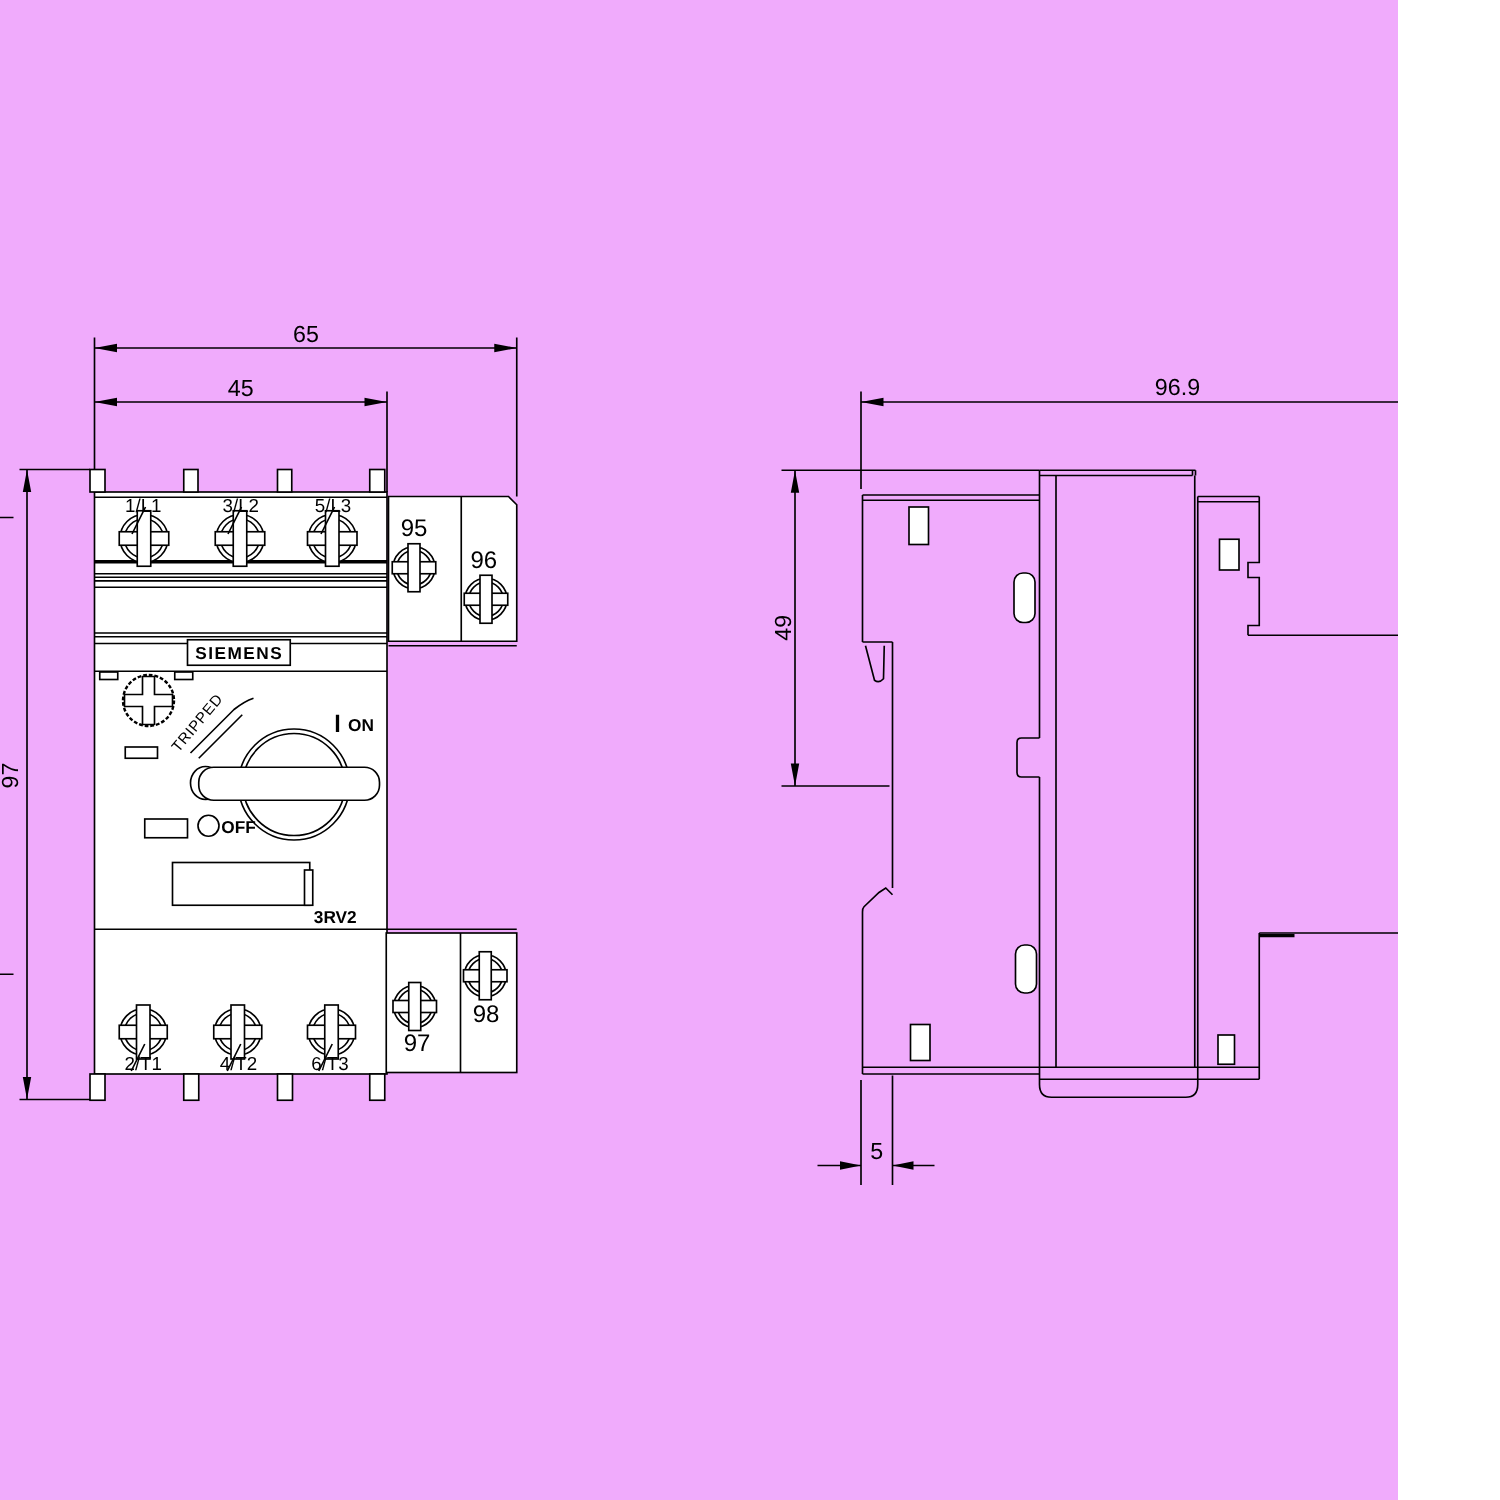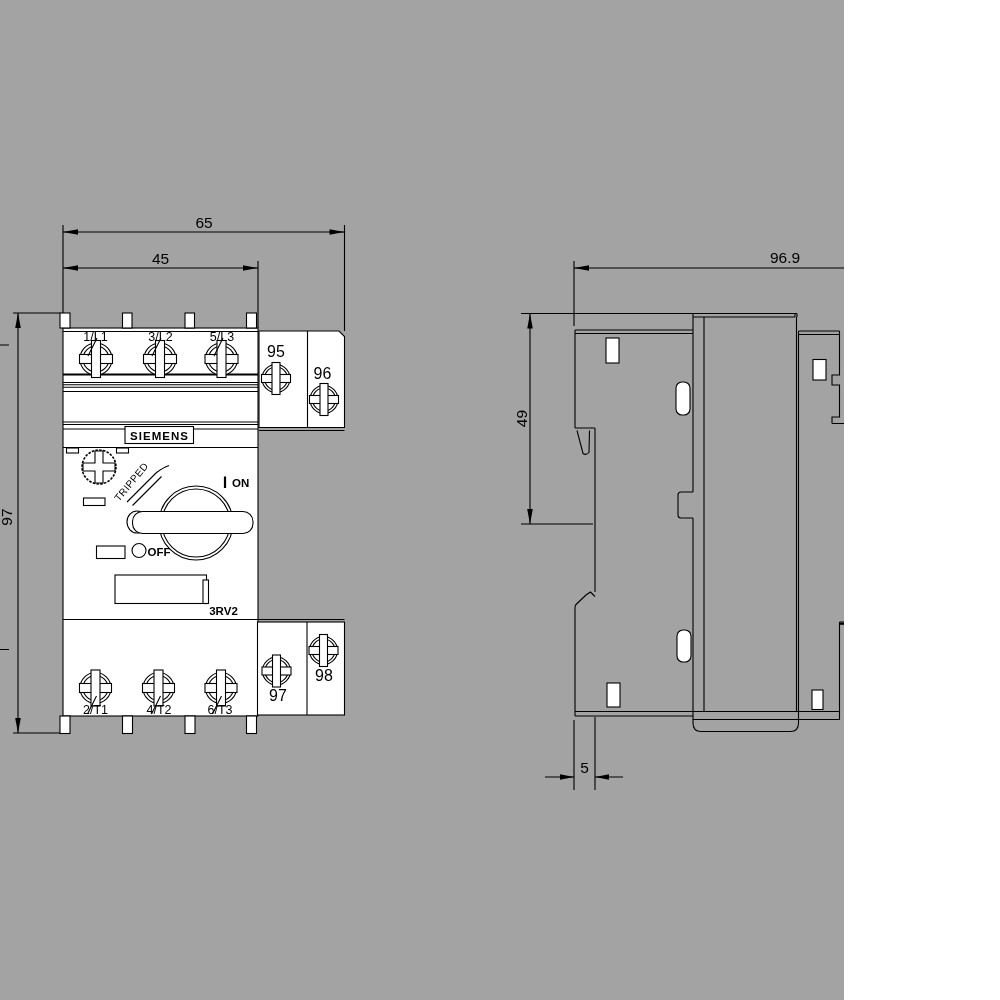--- a/index.html
+++ b/index.html
@@ -1,16 +1,16 @@
 <!DOCTYPE html>
 <html><head>
 <meta charset="utf-8">
 <style>
   html,body{margin:0;padding:0;background:#fff;}
-  #stage{position:relative;width:832px;height:1000px;background:#a3a3a3;overflow:hidden;padding-left:12px;}
+  #stage{position:relative;width:932px;height:1000px;background:#f0abfc;overflow:hidden;}
   svg{position:absolute;left:0;top:0;}
   .ln{fill:none;stroke:#000;stroke-width:1.1;}
   .ln2{fill:none;stroke:#000;stroke-width:2.2;}
   .wfill{fill:#fff;stroke:#000;stroke-width:1.1;}
   .arrow{fill:#000;stroke:none;}
   .dim{font-family:"Liberation Sans",sans-serif;font-size:15.5px;fill:#000;}
   .lbl{font-family:"Liberation Sans",sans-serif;font-size:12.5px;fill:#000;}
   .aux{font-family:"Liberation Sans",sans-serif;font-size:16px;fill:#000;}
   .brand{font-family:"Liberation Sans",sans-serif;font-size:11.5px;font-weight:bold;letter-spacing:1px;fill:#000;}
   .model{font-family:"Liberation Sans",sans-serif;font-size:11.5px;font-weight:bold;fill:#000;}

